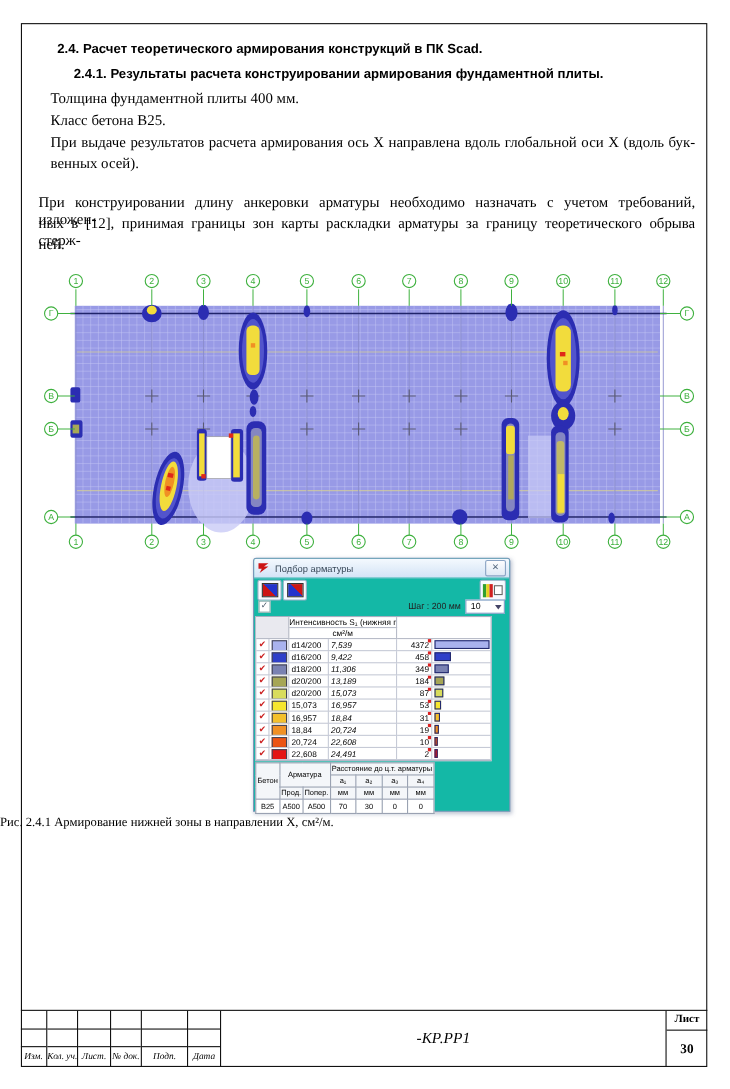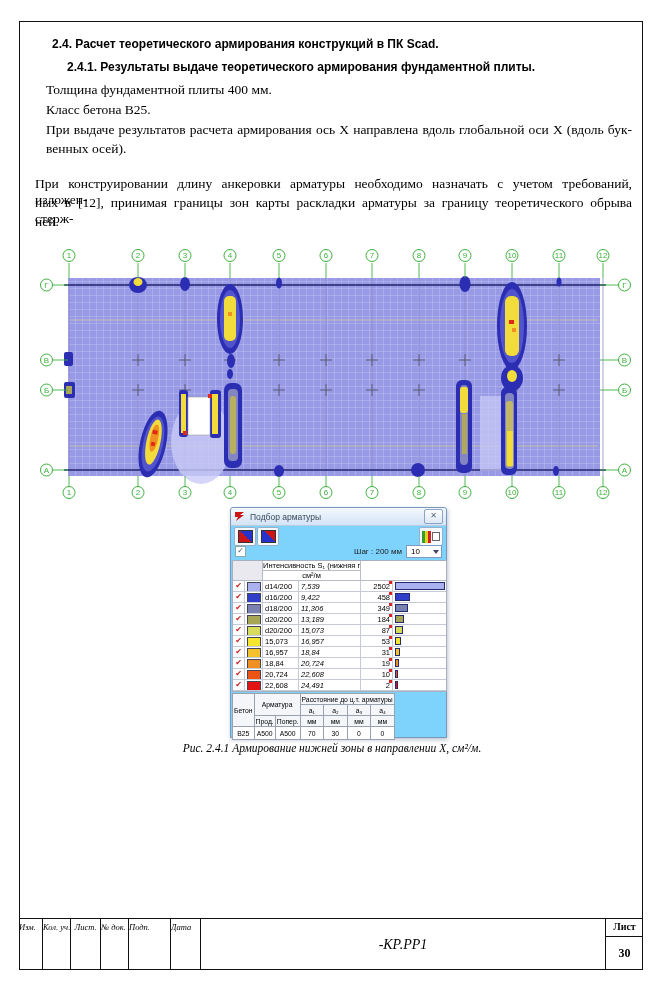--- a/index.html
+++ b/index.html
@@ -16,21 +16,21 @@
   .diagram svg{position:absolute;left:0;top:0;}
   .axc{position:absolute;transform:translateX(-50%);width:13px;height:13px;border:1px solid #3db03d;border-radius:50%;
        color:#3db03d;font-family:"Liberation Sans",sans-serif;font-size:8px;line-height:12px;text-align:center;background:#fff;box-sizing:border-box;}
   .axl{position:absolute;transform:translateY(-50%);width:13px;height:13px;border:1px solid #3db03d;border-radius:50%;
        color:#3db03d;font-family:"Liberation Sans",sans-serif;font-size:8px;line-height:12px;text-align:center;background:#fff;box-sizing:border-box;}
   .axes-top,.axes-bottom{position:absolute;left:0;width:100%;height:14px;}
   .axes-top{top:3px;} .axes-bottom{top:240px;}
   .letters-left,.letters-right{position:absolute;top:0;height:100%;width:13px;}
   .letters-left{left:0;} .letters-right{right:1px;}
   
-  .dialog{position:absolute;left:230px;top:507px;width:217px;height:231px;background:#7dd3fc;
+  .dialog{position:absolute;left:230px;top:507px;width:234px;height:231px;background:#14b8a6;
           border:1px solid #7a96b8;border-radius:3px 3px 0 0;box-shadow:1px 2px 4px rgba(60,80,120,.35);
           font-family:"Liberation Sans",sans-serif;font-size:8px;box-sizing:border-box;}
   .titlebar{position:absolute;left:0;top:0;right:0;height:18px;border-radius:2px 2px 0 0;
             background:linear-gradient(#f4f9fe,#d3e3f6);border-bottom:1px solid #b8cce4;display:flex;align-items:center;padding:0 3px;box-sizing:border-box;}
   .scad-logo{width:11px;height:11px;margin-right:5px;}
   .dlg-title{color:#3a4a5a;font-size:8.5px;flex:1;}
   .close-btn{width:17px;height:13px;border:1px solid #8aa4c4;border-radius:2px;background:linear-gradient(#fdfdfe,#dfe9f5);
              color:#55687e;font-size:8px;line-height:11px;text-align:center;}
   .close-btn::before{content:"\2715";}
   .toolbar{position:absolute;left:0;top:18px;right:0;height:19px;}
@@ -67,43 +67,43 @@
   .c-v2{width:62px;padding-left:2px;line-height:11px;font-style:italic;}
   .c-n{width:32px;text-align:right;padding-right:2px;line-height:11px;position:relative;}
   .c-n::after{content:"";position:absolute;right:0;top:0;width:3px;height:3px;background:#d22;}
   .c-bar{width:53px;border-right:none;position:relative;padding:1px 0 0 2px;}
   .c-bar .bar{display:block;height:8px;border:1px solid #232a6e;box-sizing:border-box;}
   
   .subtbl{position:absolute;left:1px;top:185px;border-collapse:collapse;font-size:6.8px;font-family:"Liberation Sans",sans-serif;background:#f4f6f9;}
   .subtbl td{border:1px solid #9aa2b2;text-align:center;padding:0 1px;height:10px;white-space:nowrap;}
   .subtbl .dr td{background:#fff;height:12px;}
   
-  .caption{position:absolute;left:0;top:742px;width:664px;text-align:center;font-style:italic;font-size:11.5px;}
+  .caption{position:absolute;left:0;top:742px;width:664px;font-size:11.5px;}
   
   .stamp{position:absolute;left:0;bottom:0;width:100%;height:52px;border-top:1.6px solid #111;box-sizing:border-box;display:flex;}
   .stamp-left{display:flex;width:182px;border-right:1.3px solid #111;box-sizing:border-box;}
-  .stamp-col{display:flex;border-right:1px solid #111;box-sizing:border-box;}
+  .stamp-col{display:flex;flex-direction:column;border-right:1px solid #111;box-sizing:border-box;}
   .stamp-col:last-child{border-right:none;}
   .stamp-col i{display:block;height:16px;border-bottom:1px solid #111;}
   .stamp-col b{display:block;height:18px;font-weight:normal;font-style:italic;font-size:8.5px;text-align:center;line-height:17px;white-space:nowrap;overflow:hidden;}
   .stamp-col:nth-child(1){width:24px;} .stamp-col:nth-child(2){width:28px;}
   .stamp-col:nth-child(3){width:30px;justify-content:center;} .stamp-col:nth-child(4){width:28px;}
   .stamp-col:nth-child(5){width:42px;} .stamp-col:nth-child(6){width:29px;}
   .stamp-center{flex:1;display:flex;align-items:center;justify-content:center;border-right:1.3px solid #111;font-style:italic;font-size:14px;}
   .stamp-right{width:37px;display:flex;flex-direction:column;}
   .sheet-label{height:17px;border-bottom:1.3px solid #111;font-weight:bold;font-size:10px;text-align:center;line-height:16px;}
   .sheet-no{flex:1;display:flex;align-items:center;justify-content:center;font-weight:bold;font-size:12px;}
 </style>
 </head>
 <body>
 
 <div class="frame"></div>
 
 <div class="h1">2.4. Расчет теоретического армирования конструкций в ПК Scad.</div>
-<div class="h2">2.4.1. Результаты выдаче теоретического армирования фундаментной плиты.</div>
+<div class="h2">2.4.1. Результаты расчета конструировании армирования фундаментной плиты.</div>
 <div class="bodyline" style="top:82px">Толщина фундаментной плиты 400 мм.</div>
 <div class="bodyline" style="top:102px">Класс бетона В25.</div>
 <div class="bodyline just" style="top:122px">При выдаче результатов расчета армирования ось X направлена вдоль глобальной оси X (вдоль бук-</div>
 <div class="bodyline" style="top:141px">венных осей).</div>
 <div class="paraline just" style="top:176px">При конструировании длину анкеровки арматуры необходимо назначать с учетом требований, изложен-</div>
 <div class="paraline just" style="top:195px">ных в [12], принимая границы зон карты раскладки арматуры за границу теоретического обрыва стерж-</div>
 <div class="paraline" style="top:214px">ней.</div>
 
 <div class="diagram">
   <svg width="592" height="258" viewBox="0 0 592 258">
@@ -271,21 +271,21 @@
       <span class="hcell hc-rest"></span>
     </div>
     <div>
         <div class="trow">
         <span class="cell c-check"></span>
         <span class="cell c-swatch">
             <i style="background: rgb(169, 178, 238);"></i>
           </span>
         <span class="cell c-v1">d14/200</span>
         <span class="cell c-v2">7,539</span>
-        <span class="cell c-n">2502</span>
+        <span class="cell c-n">4372</span>
         <span class="cell c-bar">
             <i class="bar" style="width: 50px; background: rgb(169, 178, 238);"></i>
           </span>
       </div>
         <div class="trow">
         <span class="cell c-check"></span>
         <span class="cell c-swatch">
             <i style="background: rgb(47, 63, 201);"></i>
           </span>
         <span class="cell c-v1">d16/200</span>

